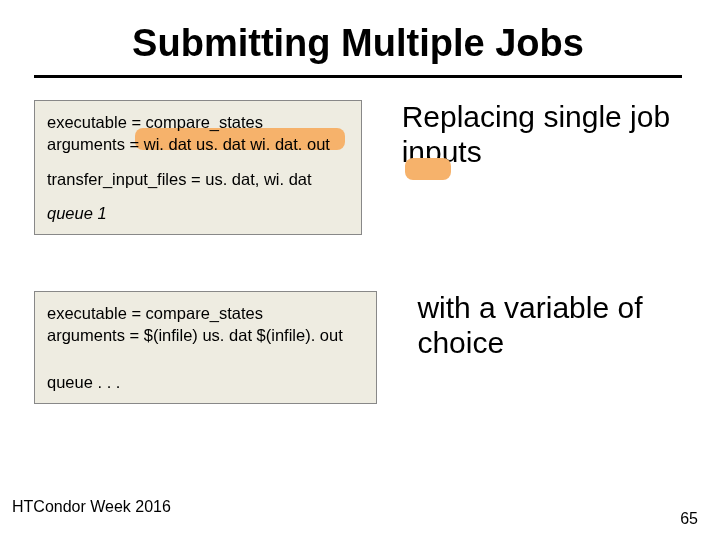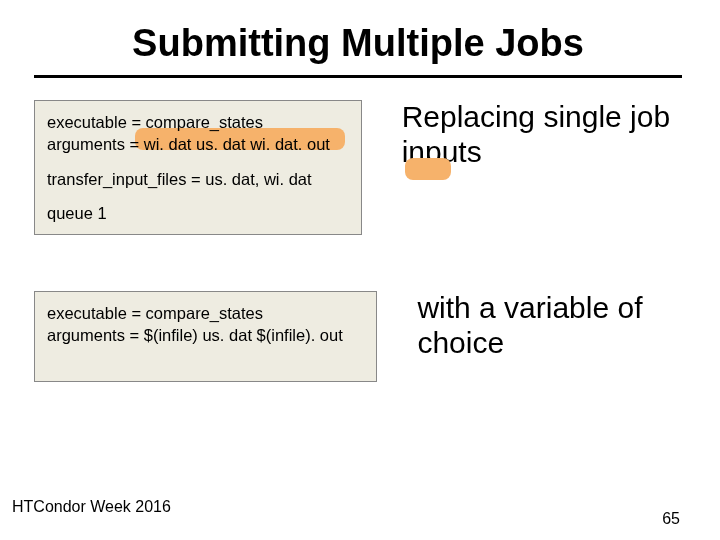--- a/index.html
+++ b/index.html
@@ -8,48 +8,49 @@
   .title { font-size: 38px; font-weight: bold; text-align: center; padding-top: 22px; }
   .rule { border: none; border-top: 3px solid #000; margin: 10px 34px 0 34px; }
   .row { display: flex; align-items: flex-start; margin: 22px 34px 0 34px; gap: 8px; }
   .row.r2 { margin-top: 56px; }
   .codebox { position: relative; width: 410px; background: #eeece1; border: 1px solid #888; padding: 10px 12px 10px 12px; font-size: 16.5px; line-height: 1.35; color: #000; }
   .codebox .line { white-space: nowrap; }
   .codebox .gap { height: 12px; }
   .sidetext { margin-left: 32px; font-size: 30px; line-height: 1.15; }
   .hl { position: absolute; background: #f6b26b; border-radius: 8px; }
   .footer { position: absolute; left: 12px; bottom: 24px; font-size: 16px; }
-  .pagenum { position: absolute; right: 36px; bottom: 12px; font-size: 16px; }
+  .pagenum { position: absolute; right: 18px; bottom: 12px; font-size: 16px; }
 </style>
 </head>
 <body>
 
 <div class="slide">
   <div class="title">Submitting Multiple Jobs</div>
   <hr class="rule">
 
   <div class="row r1">
     <div class="codebox">
       <div class="hl" style="left:100px; top:27px; width:210px; height:22px;"></div>
       <div class="hl" style="left:370px; top:57px; width:46px; height:22px;"></div>
       <div class="line" style="position:relative;">executable = compare_states</div>
       <div class="line" style="position:relative;">arguments = wi. dat us. dat wi. dat. out</div>
       <div class="gap"></div>
       <div class="line" style="position:relative;">transfer_input_files = us. dat, wi. dat</div>
       <div class="gap"></div>
-      <div class="line" style="position:relative;">queue 1</div>
+      <div class="line" style="position:relative;font-style:italic;">queue 1</div>
     </div>
     <div class="sidetext">Replacing single job inputs</div>
   </div>
 
   <div class="row r2">
     <div class="codebox">
       <div class="line">executable = compare_states</div>
       <div class="line">arguments = $(infile) us. dat $(infile). out</div>
       <div class="gap"></div>
       <div class="gap"></div>
+      <div class="line">queue . . .</div>
     </div>
     <div class="sidetext">with a variable of choice</div>
   </div>
 
   <div class="footer">HTCondor Week 2016</div>
   <div class="pagenum">65</div>
 </div>
 
 </body></html>

